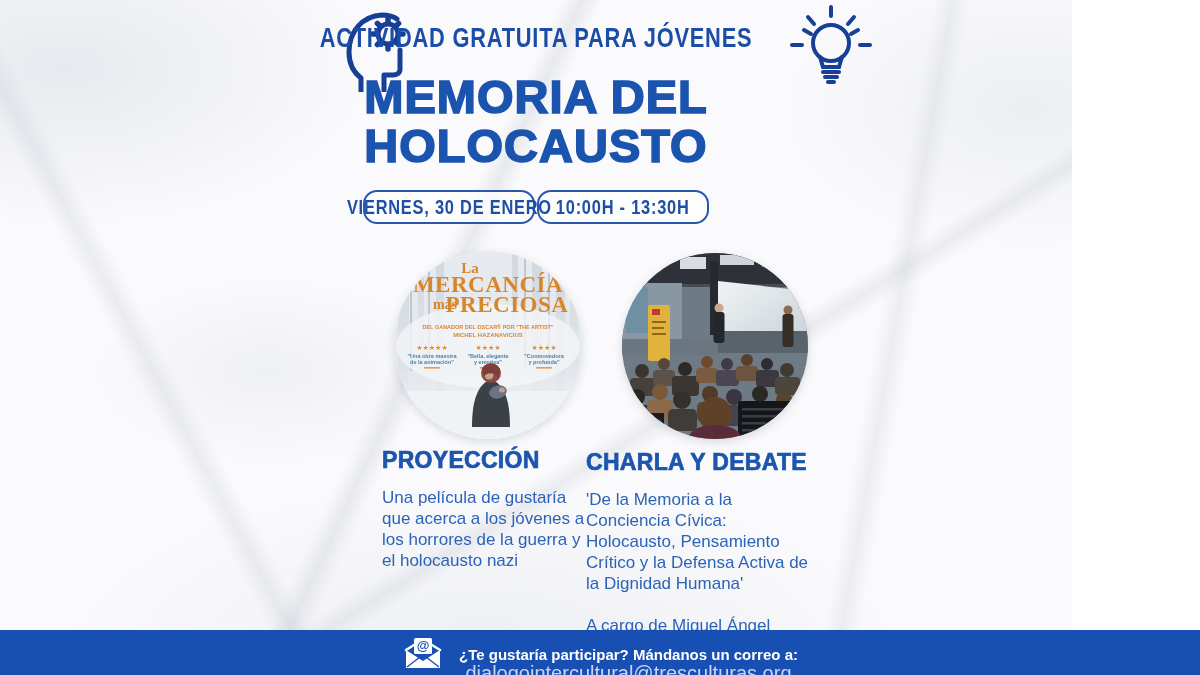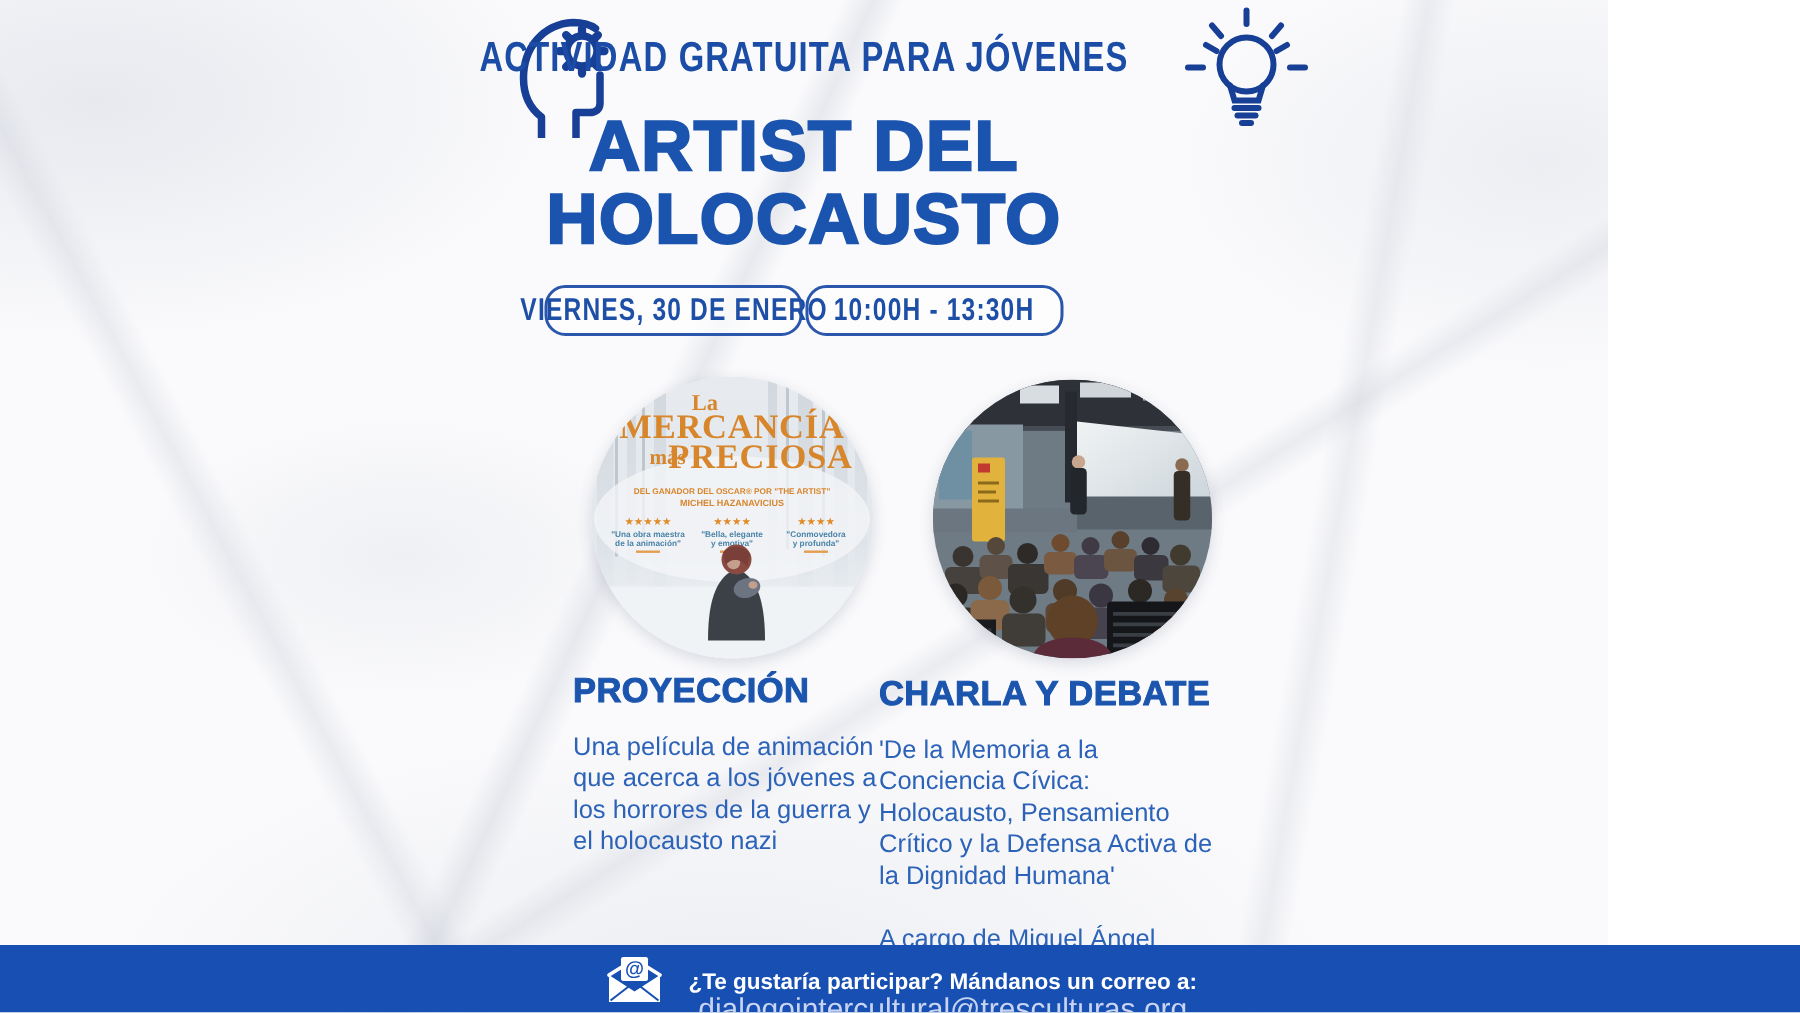--- a/index.html
+++ b/index.html
@@ -118,21 +118,21 @@
       <line x1="20" y1="14" x2="26" y2="21"></line>
       <line x1="66" y1="14" x2="60" y2="21"></line>
       <line x1="4" y1="42" x2="14" y2="42"></line>
       <line x1="72" y1="42" x2="82" y2="42"></line>
       <line x1="16" y1="27" x2="23" y2="31"></line>
       <line x1="70" y1="27" x2="63" y2="31"></line>
     </g>
   </svg>
 
   <div class="abs title">
-    <div>ARTIST DEL</div>
+    <div>MEMORIA DEL</div>
     <div>HOLOCAUSTO</div>
   </div>
 
   <div class="abs pills">
     <div class="pill pill-date">
       <span>VIERNES, 30 DE ENERO</span>
     </div>
     <div class="pill pill-time">
       <span>10:00H - 13:30H</span>
     </div>
@@ -296,21 +296,21 @@
 
       <g>
         <circle cx="93" cy="161" r="17" fill="#5f4128"></circle>
         <path d="M66,186 C68,176 80,172 93,172 C106,172 118,176 120,186 Z" fill="#5c2b3a"></path>
       </g>
     </svg>
   </div>
 
   <div class="abs col col-left">
     <h2>PROYECCIÓN</h2>
-    <div class="desc">Una película de animación que acerca a los jóvenes a los horrores de la guerra y el holocausto nazi</div>
+    <div class="desc">Una película de gustaría que acerca a los jóvenes a los horrores de la guerra y el holocausto nazi</div>
   </div>
 
   <div class="abs col col-right">
     <h2>CHARLA Y DEBATE</h2>
     <div class="quote">'De la Memoria a la Conciencia Cívica: Holocausto, Pensamiento Crítico y la Defensa Activa de la Dignidad Humana'</div>
     <div class="desc">A cargo de Miguel Ángel Ballesteros Moscosio</div>
   </div>
 
   <div class="abs footer">
     <svg width="42" height="36" viewBox="0 0 42 36">

